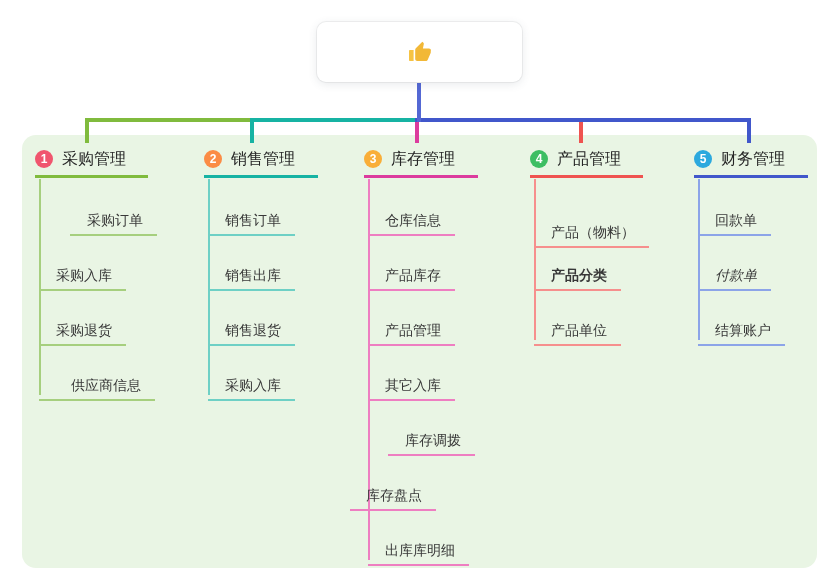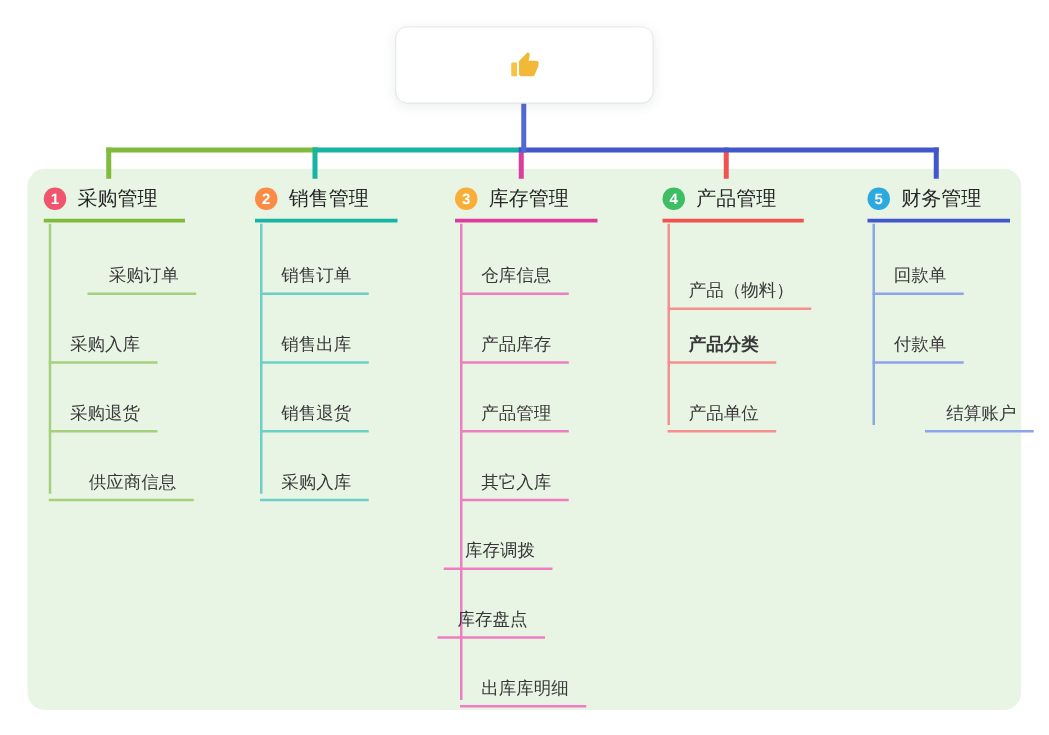--- a/index.html
+++ b/index.html
@@ -87,33 +87,33 @@
       <div class="sub-item" style="left: 208px; top: 365px; border-bottom: 2px solid rgb(110, 208, 197);">采购入库</div>
       <div class="branch-header" style="left: 364px; top: 148px; width: 114px; border-bottom: 3px solid rgb(220, 60, 158);">
         <div class="badge" style="background: rgb(249, 174, 56);">3</div>
         <div class="branch-label">库存管理</div>
       </div>
       <div class="sub-vline" style="left: 368px; top: 179px; height: 381px; background: rgb(238, 126, 193);"></div>
       <div class="sub-item" style="left: 368px; top: 200px; border-bottom: 2px solid rgb(238, 126, 193);">仓库信息</div>
       <div class="sub-item" style="left: 368px; top: 255px; border-bottom: 2px solid rgb(238, 126, 193);">产品库存</div>
       <div class="sub-item" style="left: 368px; top: 310px; border-bottom: 2px solid rgb(238, 126, 193);">产品管理</div>
       <div class="sub-item" style="left: 368px; top: 365px; border-bottom: 2px solid rgb(238, 126, 193);">其它入库</div>
-      <div class="sub-item" style="left: 355px; top: 420px; border-bottom: 2px solid rgb(238, 126, 193);">库存调拨</div>
+      <div class="sub-item" style="left: 388px; top: 420px; border-bottom: 2px solid rgb(238, 126, 193);">库存调拨</div>
       <div class="sub-item" style="left: 350px; top: 475px; border-bottom: 2px solid rgb(238, 126, 193); padding-left: 16px;">库存盘点</div>
       <div class="sub-item" style="left: 368px; top: 530px; border-bottom: 2px solid rgb(238, 126, 193);">出库库明细</div>
       <div class="branch-header" style="left: 530px; top: 148px; width: 113px; border-bottom: 3px solid rgb(239, 83, 80);">
         <div class="badge" style="background: rgb(61, 190, 99);">4</div>
         <div class="branch-label">产品管理</div>
       </div>
       <div class="sub-vline" style="left: 534px; top: 179px; height: 161px; background: rgb(246, 143, 141);"></div>
       <div class="sub-item" style="left: 534px; top: 212px; border-bottom: 2px solid rgb(246, 143, 141);">产品（物料）</div>
       <div class="sub-item" style="left: 534px; top: 255px; border-bottom: 2px solid rgb(246, 143, 141); font-weight: bold;">产品分类</div>
       <div class="sub-item" style="left: 534px; top: 310px; border-bottom: 2px solid rgb(246, 143, 141);">产品单位</div>
       <div class="branch-header" style="left: 694px; top: 148px; width: 114px; border-bottom: 3px solid rgb(65, 87, 203);">
         <div class="badge" style="background: rgb(44, 169, 222);">5</div>
         <div class="branch-label">财务管理</div>
       </div>
       <div class="sub-vline" style="left: 698px; top: 179px; height: 161px; background: rgb(140, 164, 232);"></div>
       <div class="sub-item" style="left: 698px; top: 200px; border-bottom: 2px solid rgb(140, 164, 232);">回款单</div>
-      <div class="sub-item" style="left: 698px; top: 255px; border-bottom: 2px solid rgb(140, 164, 232);">付款单</div>
-      <div class="sub-item" style="left: 698px; top: 310px; border-bottom: 2px solid rgb(140, 164, 232); margin-left: 42px;">结算账户</div>
+      <div class="sub-item" style="left: 698px; top: 255px; border-bottom: 2px solid rgb(140, 164, 232); font-style: italic;">付款单</div>
+      <div class="sub-item" style="left: 698px; top: 310px; border-bottom: 2px solid rgb(140, 164, 232);">结算账户</div>
     </div>
 </div>
 
 </body></html>

